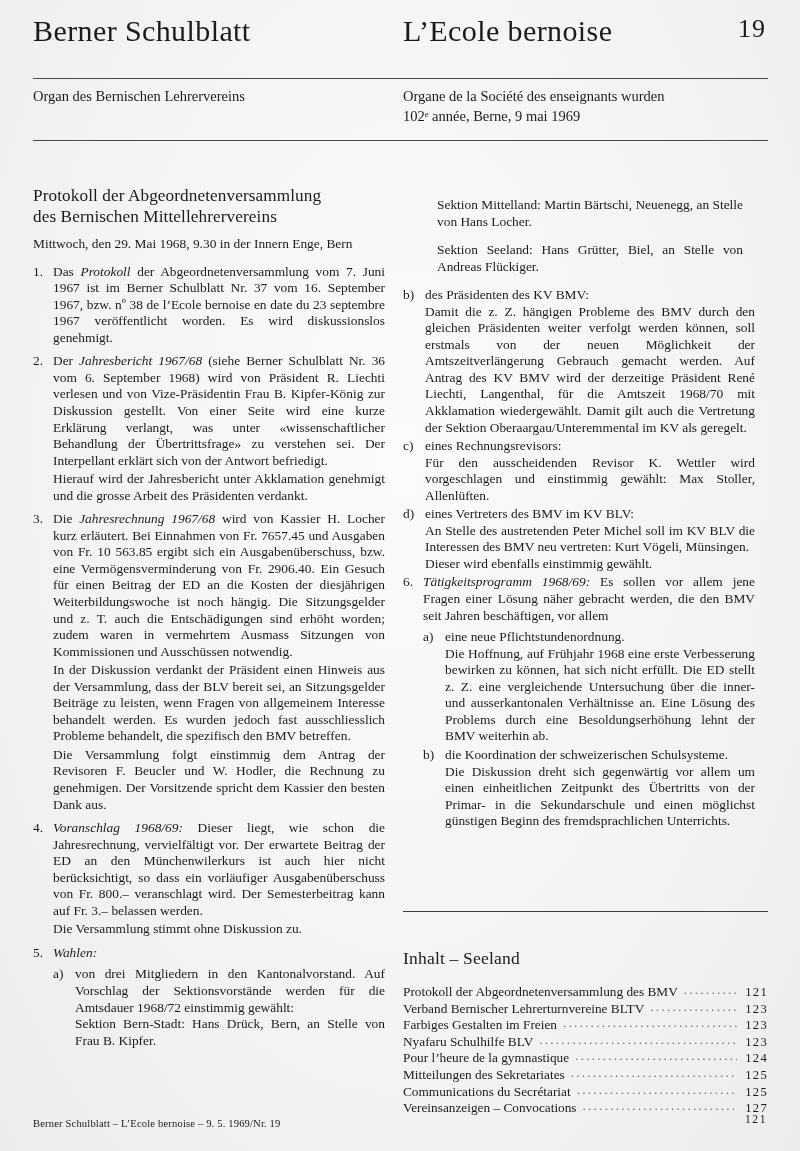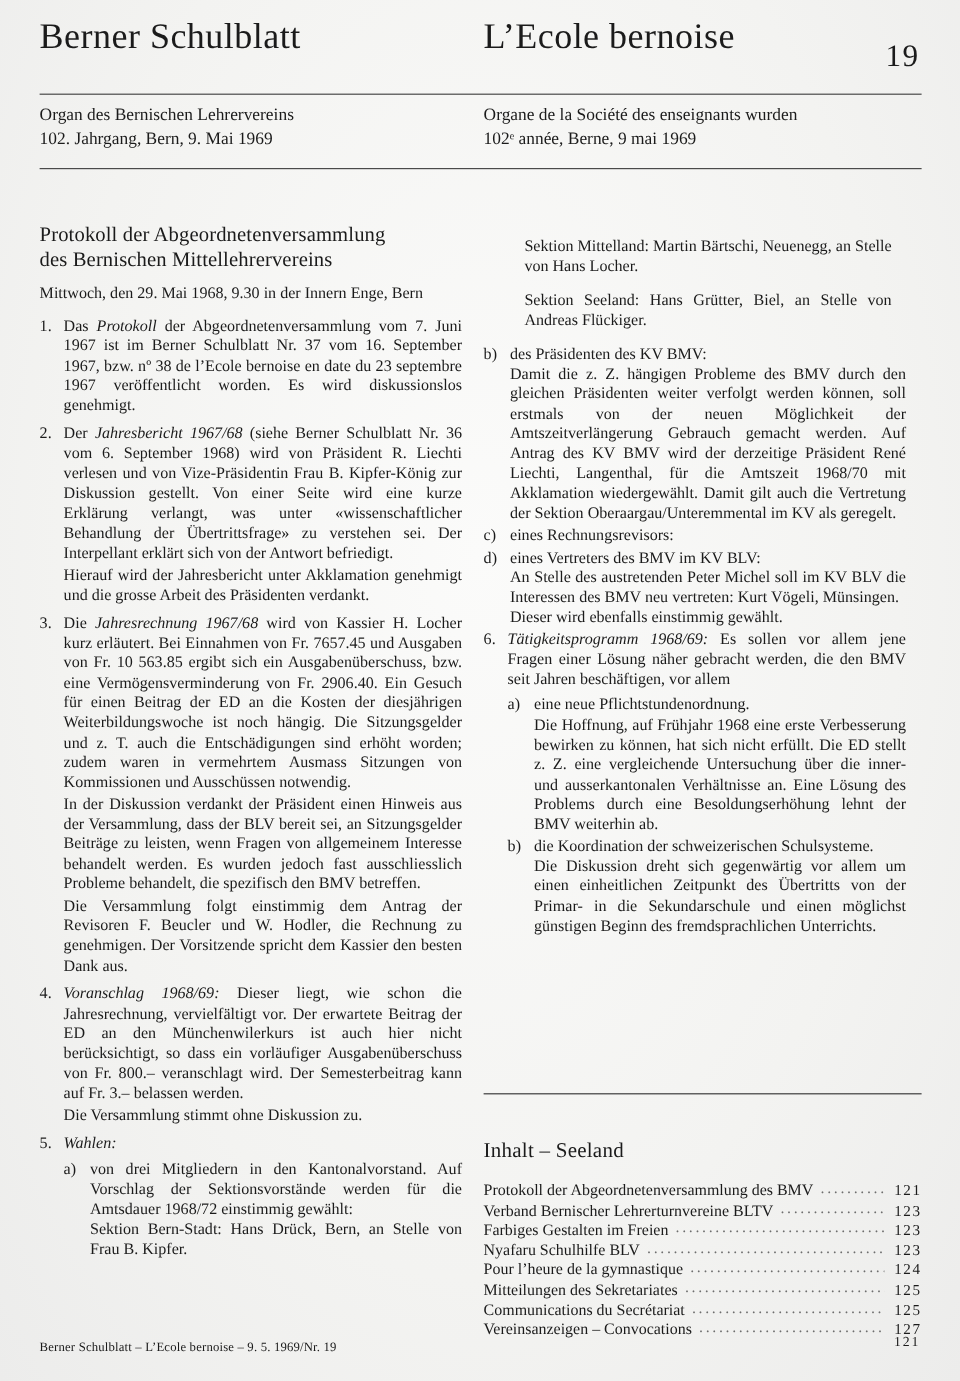--- a/index.html
+++ b/index.html
@@ -51,21 +51,21 @@
     left: 370px;
     top: 0;
     font-size: 30px;
     letter-spacing: 0.4px;
     font-weight: 400;
     white-space: nowrap;
   }
   .masthead-issue {
     position: absolute;
     right: 2px;
-    top: 18px;
+    top: 0;
     font-size: 26px;
     letter-spacing: 1px;
   }
 
   .rule {
     position: absolute;
     left: 33px;
     width: 735px;
     height: 0;
     border-top: 1.2px solid #4a4a4a;
@@ -241,21 +241,20 @@
     <div class="masthead-title-de">Berner Schulblatt</div>
     <div class="masthead-title-fr">L’Ecole bernoise</div>
     <div class="masthead-issue">19</div>
   </div>
 
   <div class="rule rule-top"></div>
 
   <div class="subhead">
     <div class="subhead-col subhead-de">
       <span class="subhead-line">Organ des Bernischen Lehrervereins</span>
-      <span class="subhead-line">102. Jahrgang, Bern, 9. Mai 1969</span>
     </div>
     <div class="subhead-col subhead-fr">
       <span class="subhead-line">Organe de la Société des enseignants wurden</span>
       <span class="subhead-line">102ᵉ année, Berne, 9 mai 1969</span>
     </div>
   </div>
 
   <div class="rule rule-bottom"></div>
 
   <div class="col col-left">
@@ -313,20 +312,21 @@
 
     <div class="subitem">
       <span class="marker">b)</span>
       <p class="tight">des Präsidenten des KV BMV:</p>
       <p>Damit die z. Z. hängigen Probleme des BMV durch den gleichen Präsidenten weiter verfolgt werden können, soll erstmals von der neuen Möglichkeit der Amtszeitverlängerung Gebrauch gemacht werden. Auf Antrag des KV BMV wird der derzeitige Präsident René Liechti, Langenthal, für die Amtszeit 1968/70 mit Akklamation wiedergewählt. Damit gilt auch die Vertretung der Sektion Oberaargau/Unteremmental im KV als geregelt.</p>
     </div>
 
     <div class="subitem">
       <span class="marker">c)</span>
       <p class="tight">eines Rechnungsrevisors:</p>
+      <p>Für den ausscheidenden Revisor K. Wettler wird vorgeschlagen und einstimmig gewählt: Max Stoller, Allenlüften.</p>
     </div>
 
     <div class="subitem">
       <span class="marker">d)</span>
       <p class="tight">eines Vertreters des BMV im KV BLV:</p>
       <p>An Stelle des austretenden Peter Michel soll im KV BLV die Interessen des BMV neu vertreten: Kurt Vögeli, Münsingen.</p>
       <p class="tight">Dieser wird ebenfalls einstimmig gewählt.</p>
     </div>
 
     <div class="item">

